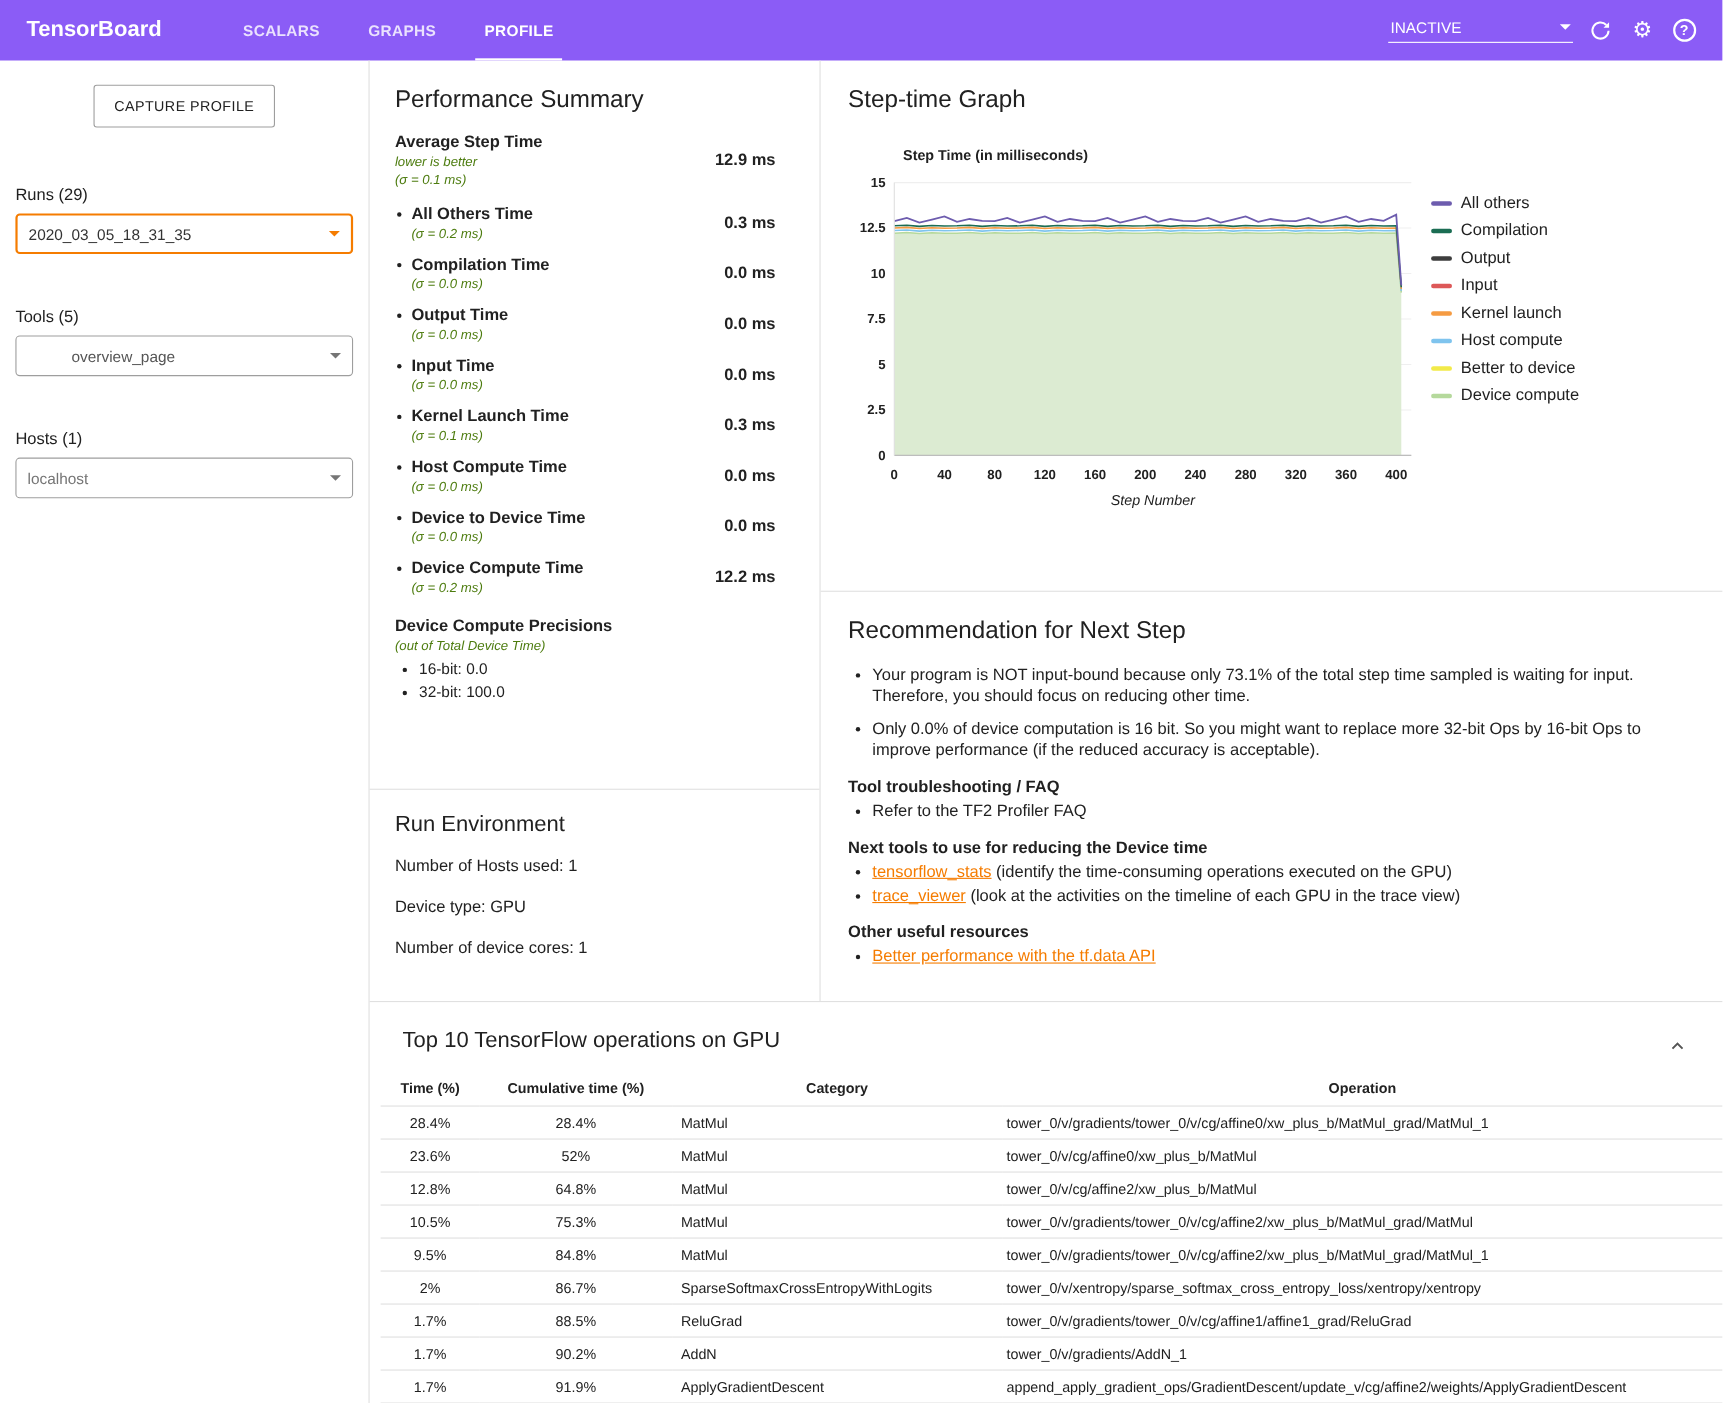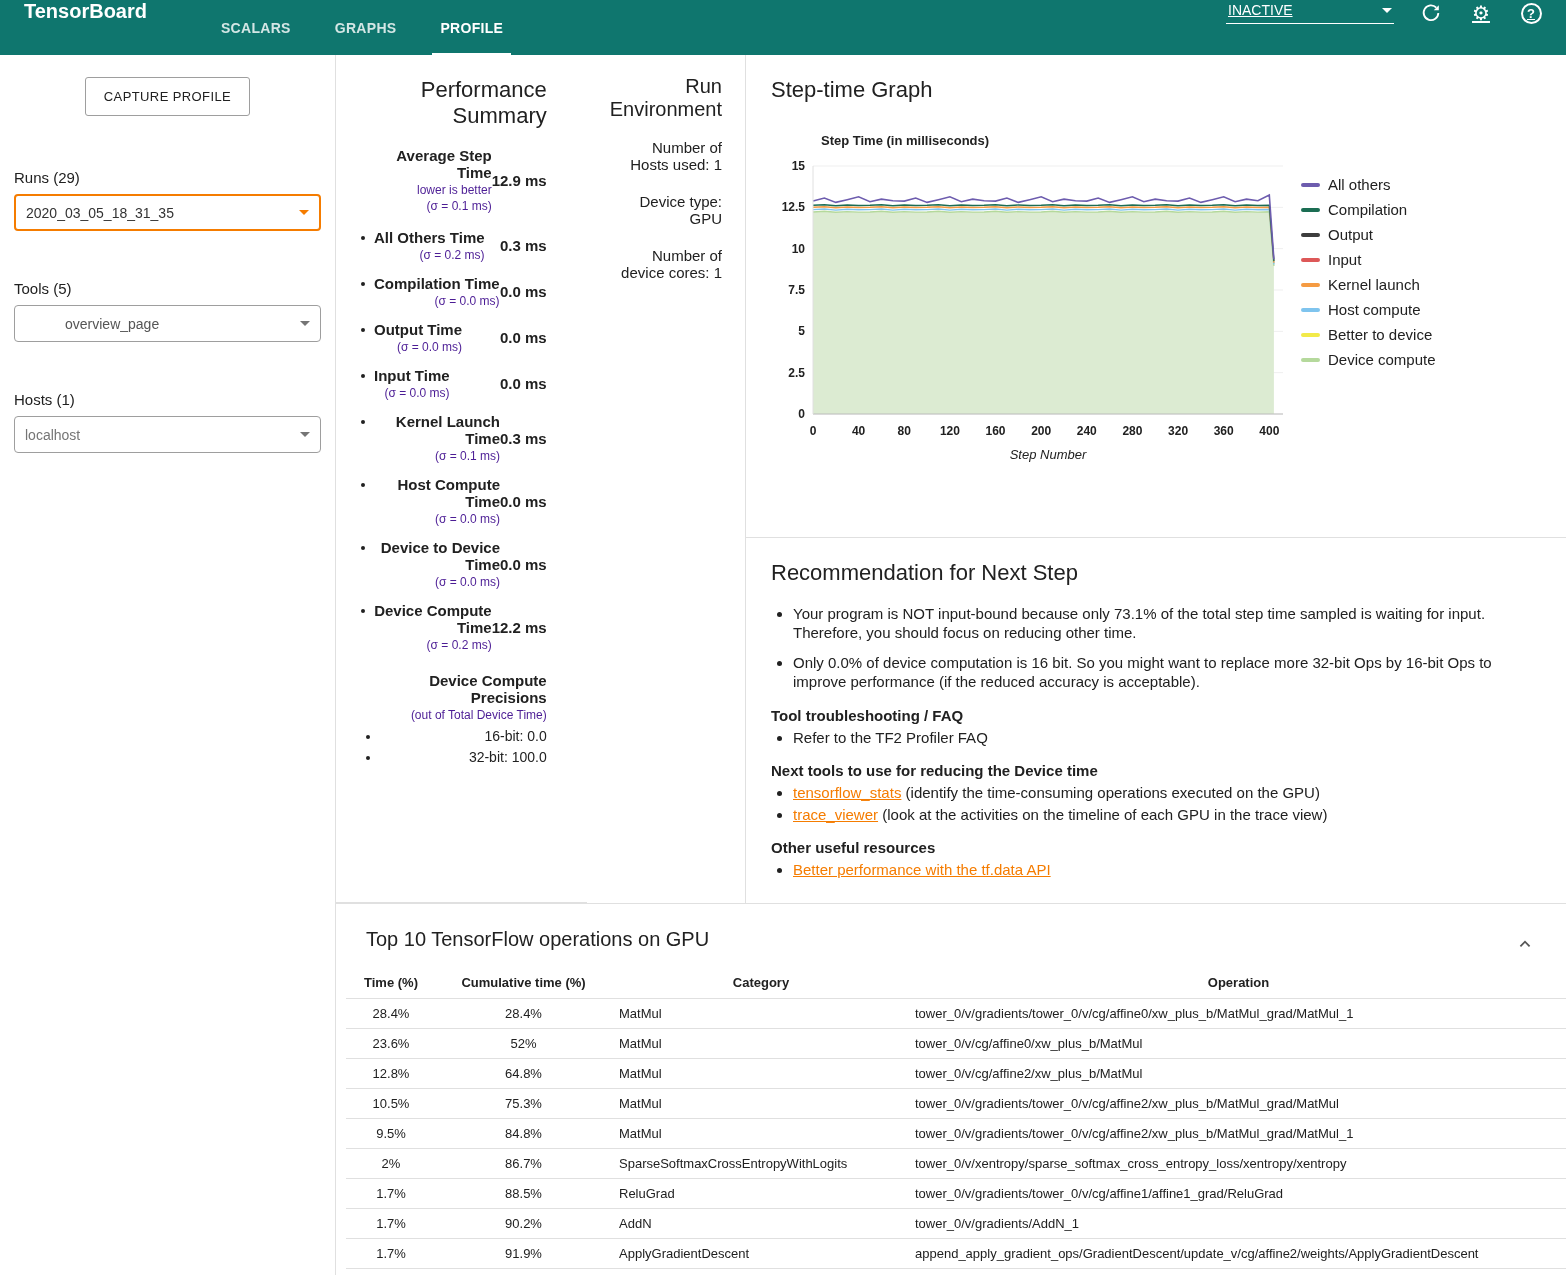--- a/index.html
+++ b/index.html
@@ -7,41 +7,41 @@
     margin: 0;
     width: 1566px;
     font-family: "Liberation Sans", sans-serif;
     color: #212121;
     background: #fff;
     font-size: 14px;
   }
   
   .topbar {
     height: 55px;
-    background: #0f766e;
+    background: #8b5cf6;
     display: flex;
-    align-items: flex-start;
+    align-items: center;
     color: #fff;
     padding: 0 22px 0 24px;
   }
   .brand { font-size: 20px; font-weight: bold; margin-right: 52px; }
   .tabs { display: flex; height: 100%; }
   .tab {
     padding: 0 22px;
     display: flex; align-items: center;
     font-size: 14px; font-weight: bold; letter-spacing: .3px;
     color: rgba(255,255,255,.82);
     position: relative; cursor: pointer;
   }
   .tab.active { color: #fff; }
   .tab.active::after {
     content: ""; position: absolute; left: 14px; right: 14px; bottom: 0;
     height: 2px; background: #fff;
   }
-  .topbar-right { margin-left: auto; display: flex; align-items: center; gap: 24px; text-decoration: underline; }
+  .topbar-right { margin-left: auto; display: flex; align-items: center; gap: 12px; }
   .status-select {
     width: 168px; border-bottom: 1px solid #fff;
     display: flex; justify-content: space-between; align-items: center;
     font-size: 14px; padding: 0 2px 5px 2px; cursor: pointer;
   }
   .caret {
     width: 0; height: 0;
     border-left: 5px solid transparent; border-right: 5px solid transparent;
     border-top: 5px solid #fff;
   }
@@ -75,28 +75,28 @@
     height: 37px; margin: 0 14px; border: 1px solid #9e9e9e; border-radius: 4px;
     display: flex; align-items: center; justify-content: space-between;
     padding: 0 10px; font-size: 14px; cursor: pointer; background: #fff;
   }
   .select-active { border: 2px solid #f57c00; }
   .sel-dark { color: #333; }
   .sel-mid { color: #555; margin-left: 40px; }
   .sel-light { color: #757575; }
   
   .top-grid { display: grid; grid-template-columns: 410px 1fr; border-bottom: 1px solid #e0e0e0; }
-  .left-col { border-right: 1px solid #e0e0e0; display: flex; flex-direction: row; text-align: right; }
+  .left-col { border-right: 1px solid #e0e0e0; display: flex; flex-direction: column; }
   h2 { font-weight: 400; font-size: 22px; margin: 0 0 18px 0; }
   h2.small { font-size: 20px; }
   .perf-card { padding: 22px 40px 18px 23px; border-bottom: 1px solid #e0e0e0; min-height: 663px; }
   .runenv-card { padding: 20px 23px; flex: 1; }
   .avg-row { display: flex; justify-content: space-between; align-items: center; margin-bottom: 16px; }
   .item-label { font-weight: bold; font-size: 15px; }
-  .item-note { font-size: 12px; color: #4c1d95; margin-top: 2px; }
+  .item-note { font-style: italic; font-size: 12px; color: #4d7c0f; margin-top: 2px; }
   .item-value { font-weight: bold; font-size: 15px; white-space: nowrap; }
   .perf-item { display: flex; justify-content: space-between; align-items: center; margin-bottom: 13px; }
   .perf-item-left { display: flex; }
   .bullet { width: 4px; height: 4px; border-radius: 50%; background: #212121; margin: 7px 9px 0 2px; flex: none; align-self: flex-start; }
   .precisions { margin-top: 20px; }
   .precisions ul { margin: 6px 0 0 0; padding-left: 22px; font-size: 14px; }
   .precisions li { margin-bottom: 5px; }
   .runenv-line { font-size: 15px; margin-bottom: 20px; }
   
   .graph-card { padding: 22px 20px 8px 25px; border-bottom: 1px solid #e0e0e0; min-height: 483px; }

